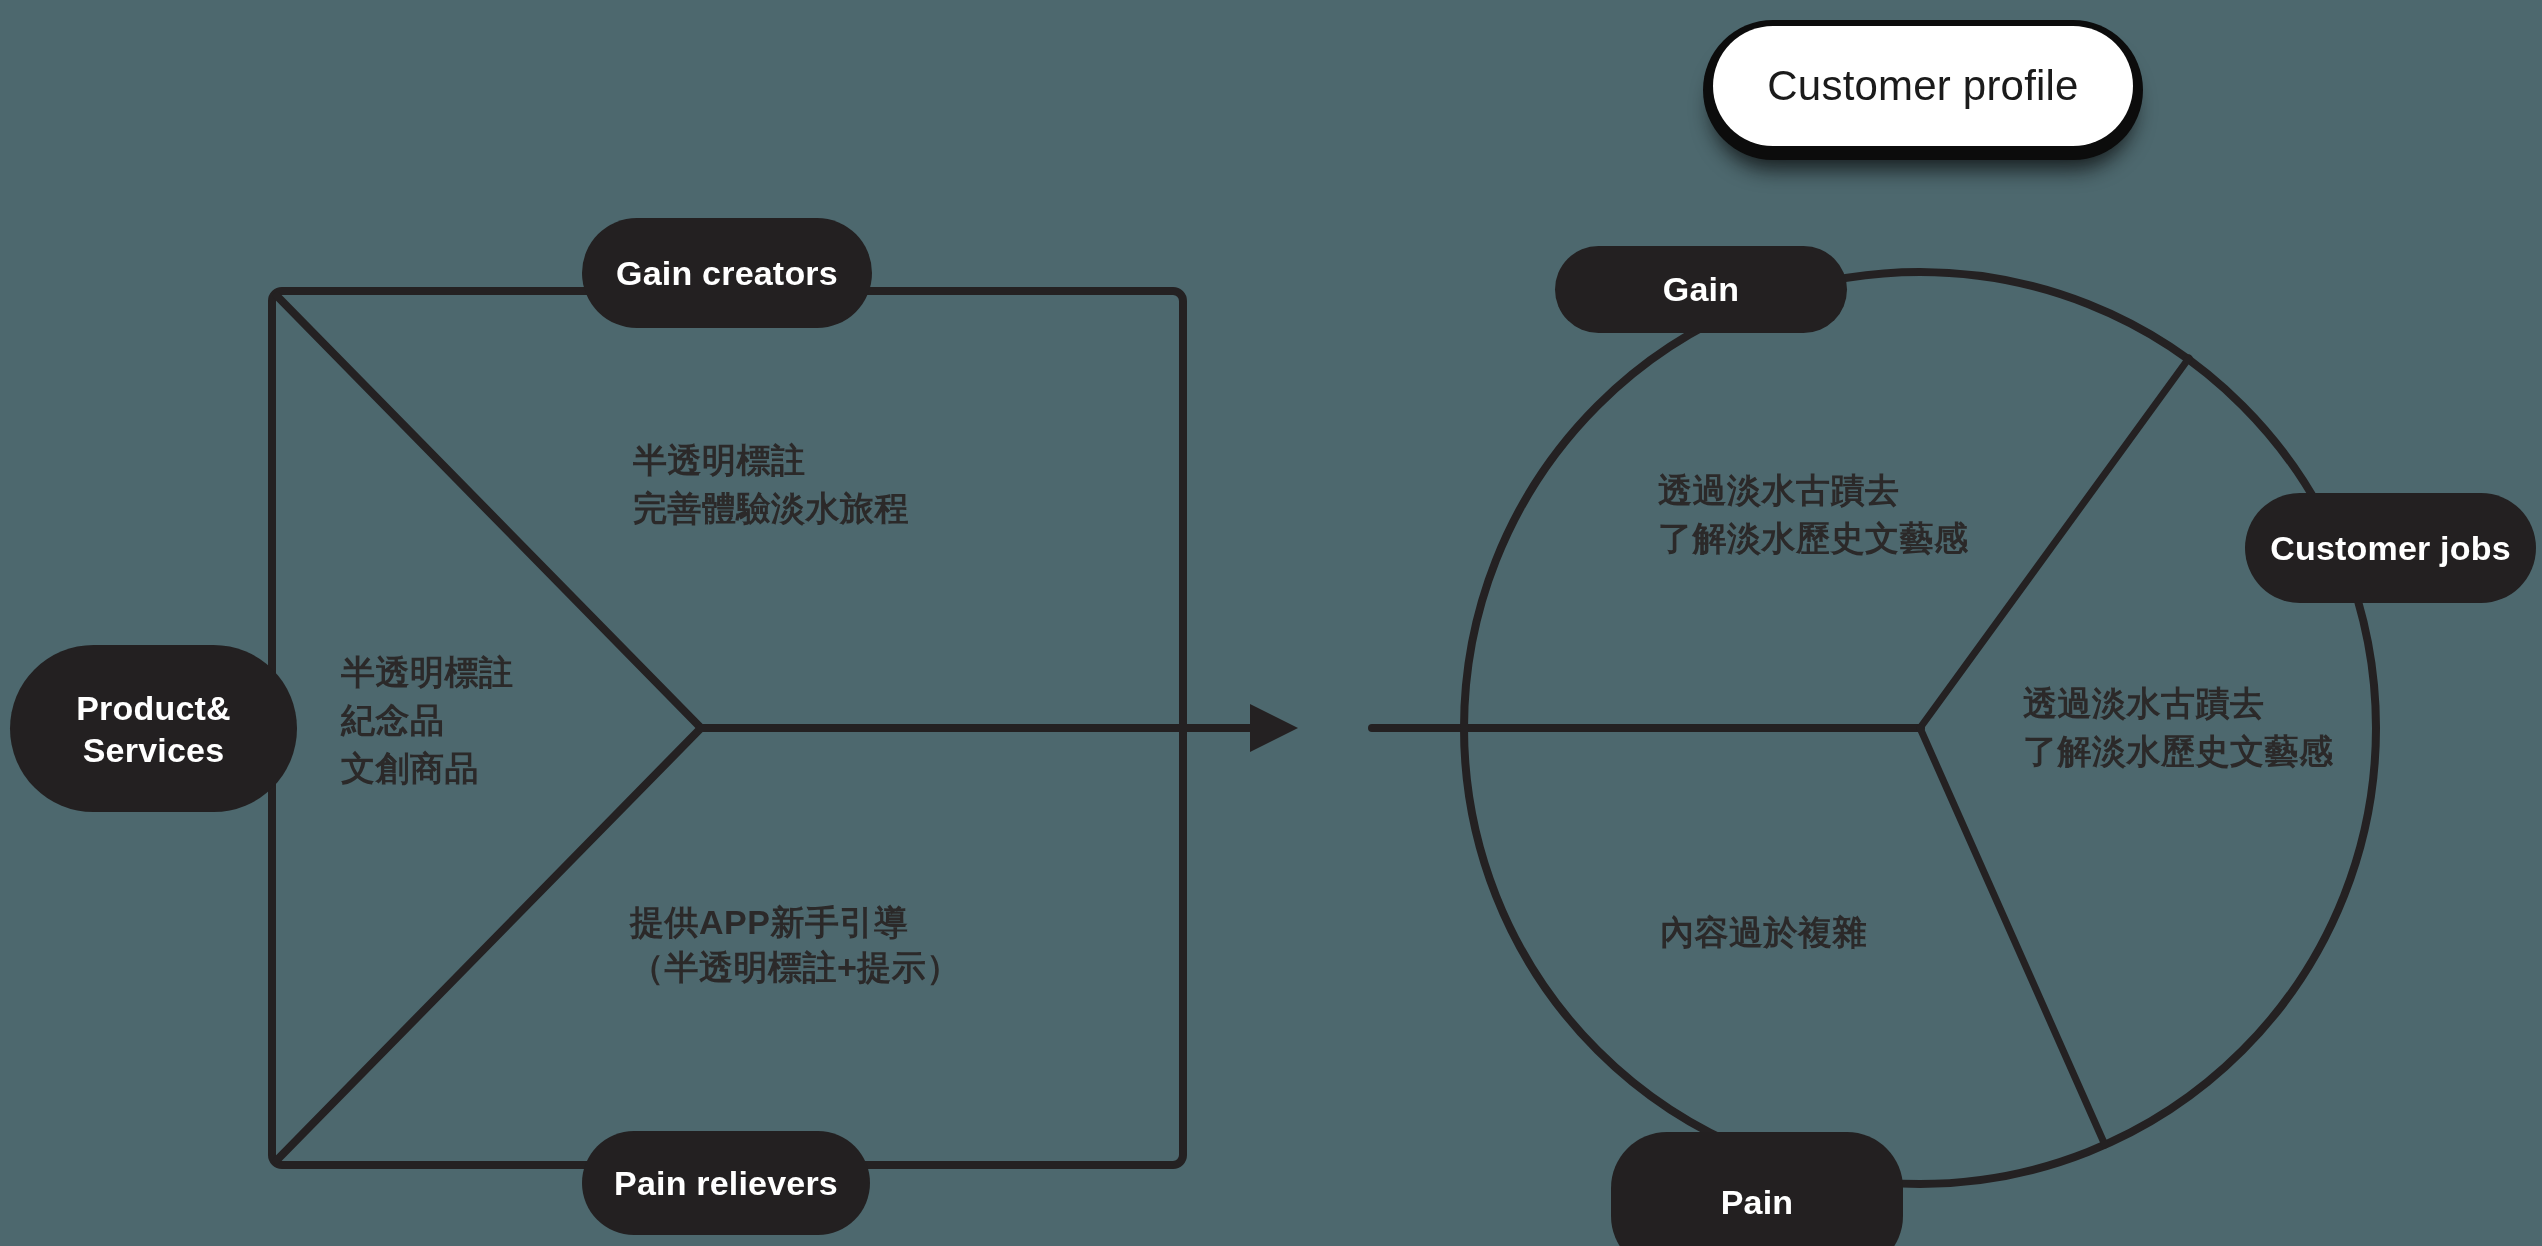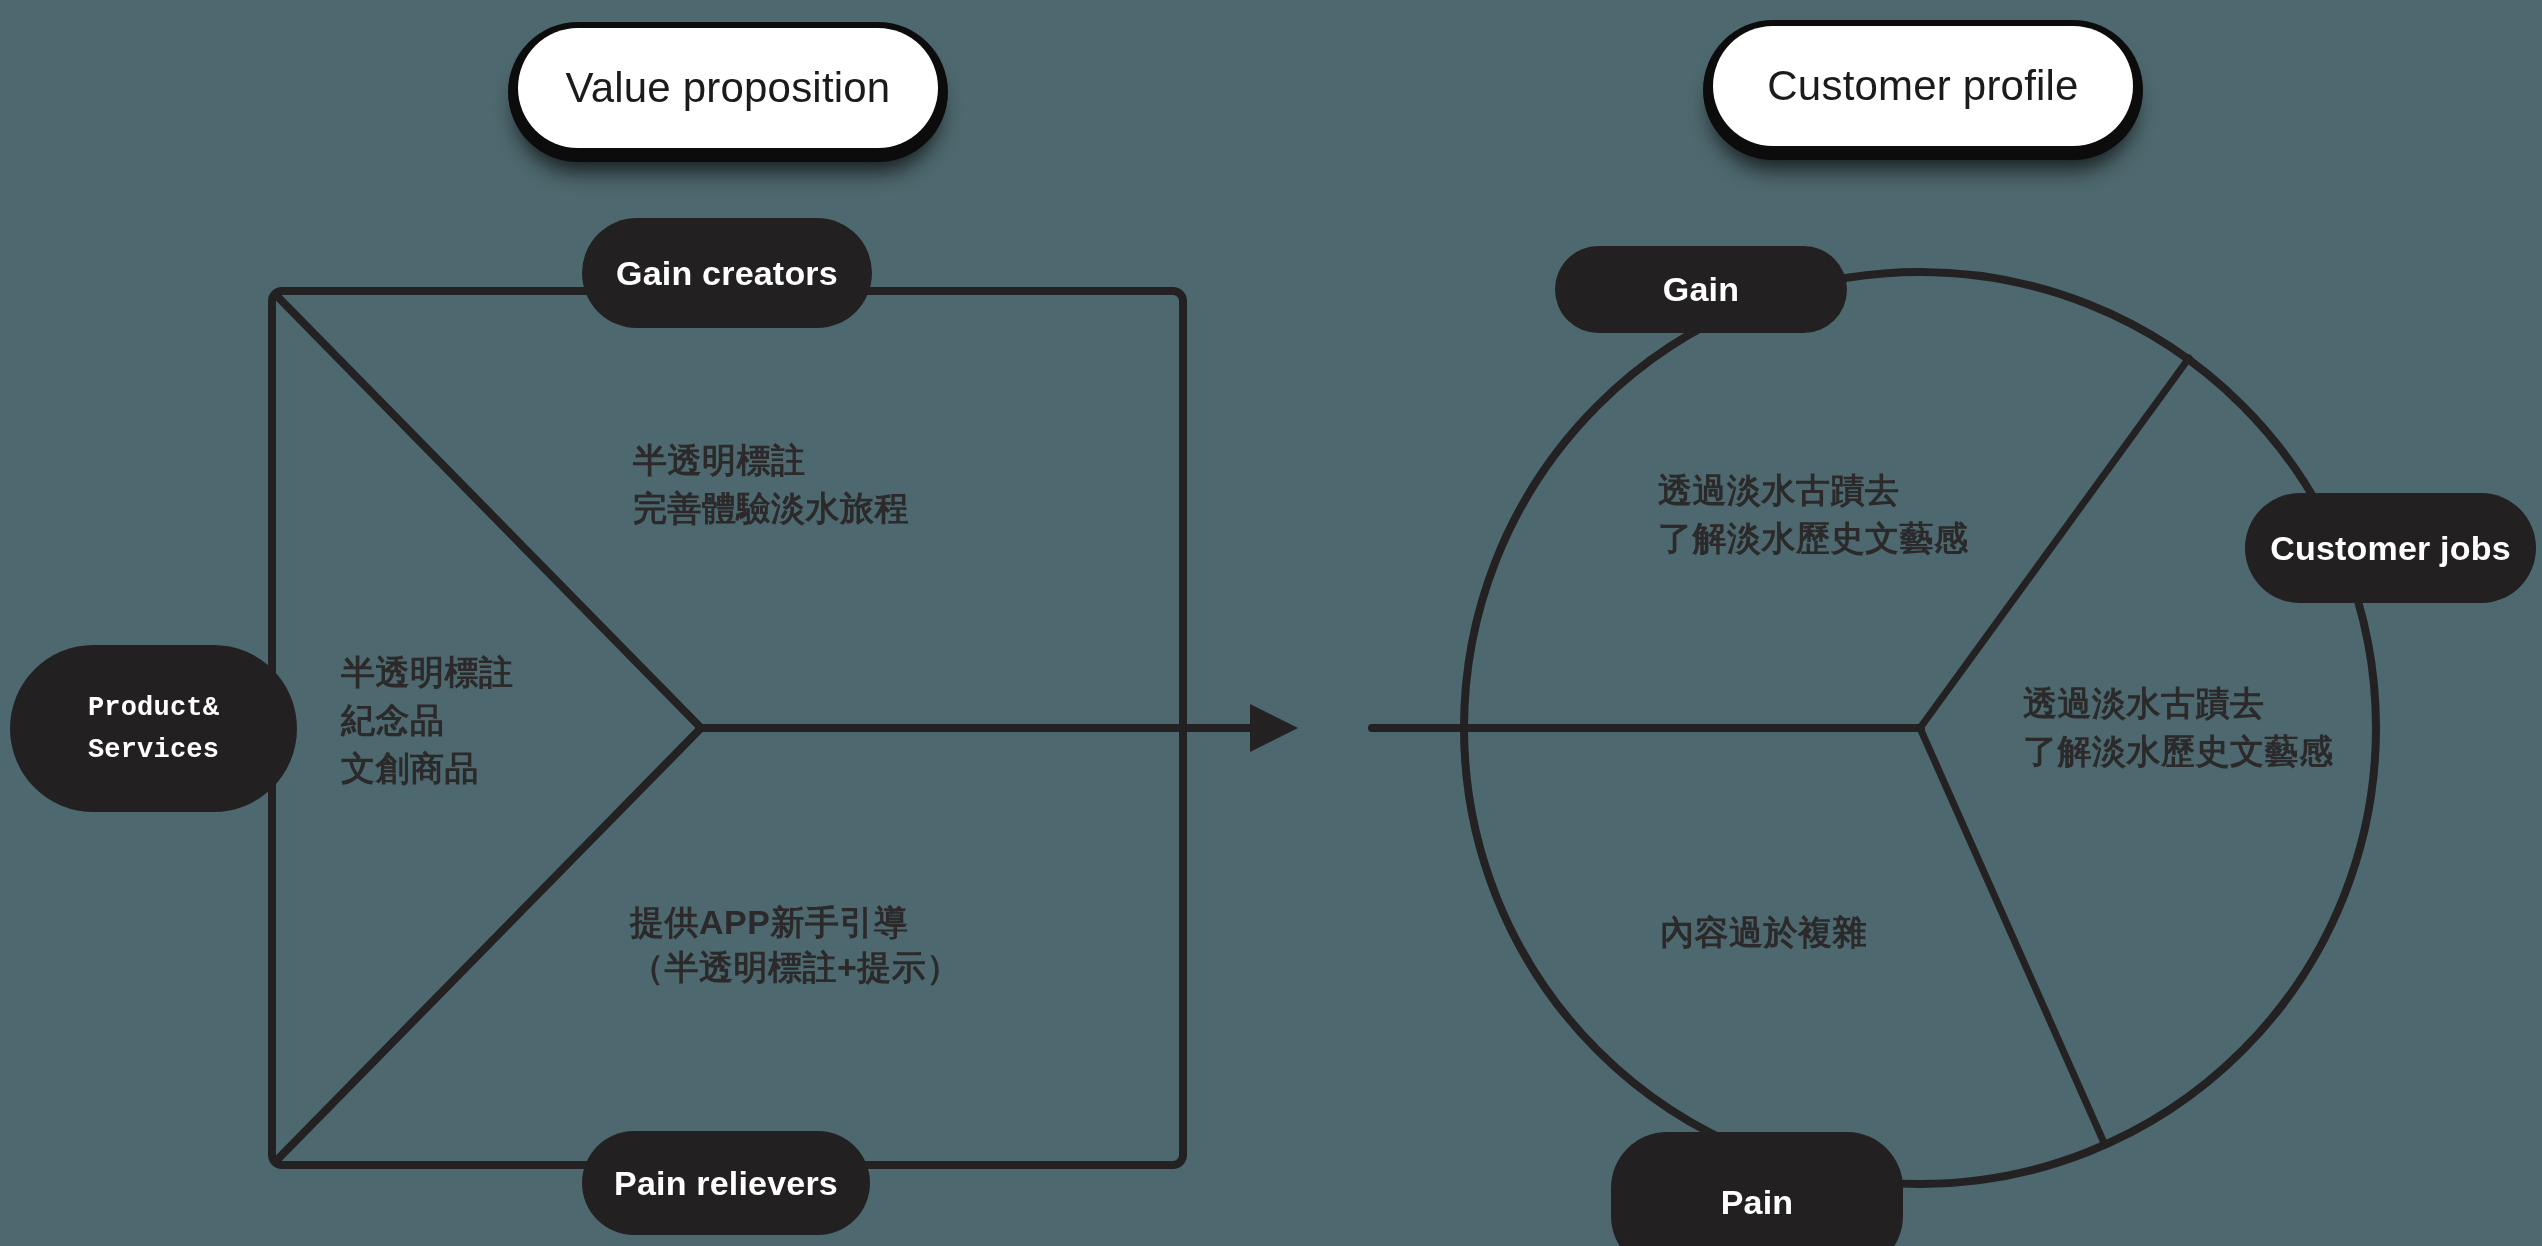--- a/index.html
+++ b/index.html
@@ -7,21 +7,21 @@
     position:relative;width:2542px;height:1246px;overflow:hidden;
     background:#4d686e;
     font-family:"Liberation Sans","DejaVu Sans",sans-serif;
   }
   svg.lines{position:absolute;left:0;top:0;}
   .pill{
     position:absolute;display:flex;align-items:center;justify-content:center;
     background:#232021;color:#ffffff;border-radius:56px;
     font-size:34px;font-weight:700;text-align:center;letter-spacing:.2px;
   }
-  .pill.two-line{white-space:pre-line;font-size:27px;line-height:42px;border-radius:84px;font-family:Liberation Mono, monospace;}
+  .pill.two-line{white-space:pre-line;font-size:34px;line-height:42px;border-radius:84px;}
   .title-pill{
     position:absolute;display:flex;align-items:center;justify-content:center;
     background:#ffffff;color:#1b1b1b;border-radius:62px;
     font-size:42px;font-weight:500;letter-spacing:.2px;
     box-shadow:0 4px 0 10px #0c0c0c, 0 22px 20px 2px rgba(8,8,8,.72);
   }
   .note{
     position:absolute;color:#2b2929;font-weight:700;
     font-size:34px;line-height:48px;white-space:pre-line;letter-spacing:.5px;
   }
@@ -58,21 +58,20 @@
     <polygon points="1298,728 1250,704 1250,752" fill="#242122"></polygon>
 
     <path d="M1372 728 L1921 728" fill="none" stroke="#242122" stroke-width="8" stroke-linecap="round"></path>
 
     <circle cx="1920" cy="728" r="456" fill="none" stroke="#242122" stroke-width="8"></circle>
 
     <path d="M1920 728 L2189 358" fill="none" stroke="#242122" stroke-width="7" stroke-linecap="round"></path>
     <path d="M1920 728 L2105 1145" fill="none" stroke="#242122" stroke-width="7" stroke-linecap="round"></path>
   </svg>
 
-  <div class="title-pill" id="title-vp">Value proposition</div>
   <div class="title-pill" id="title-cp">Customer profile</div>
 
   <div class="pill" id="pill-gain-creators">Gain creators</div>
   <div class="pill two-line" id="pill-product-services">Product&amp;
 Services</div>
   <div class="pill" id="pill-pain-relievers">Pain relievers</div>
 
   <div class="note" id="note-gain-creators">半透明標註
 完善體驗淡水旅程</div>
   <div class="note" id="note-products">半透明標註

